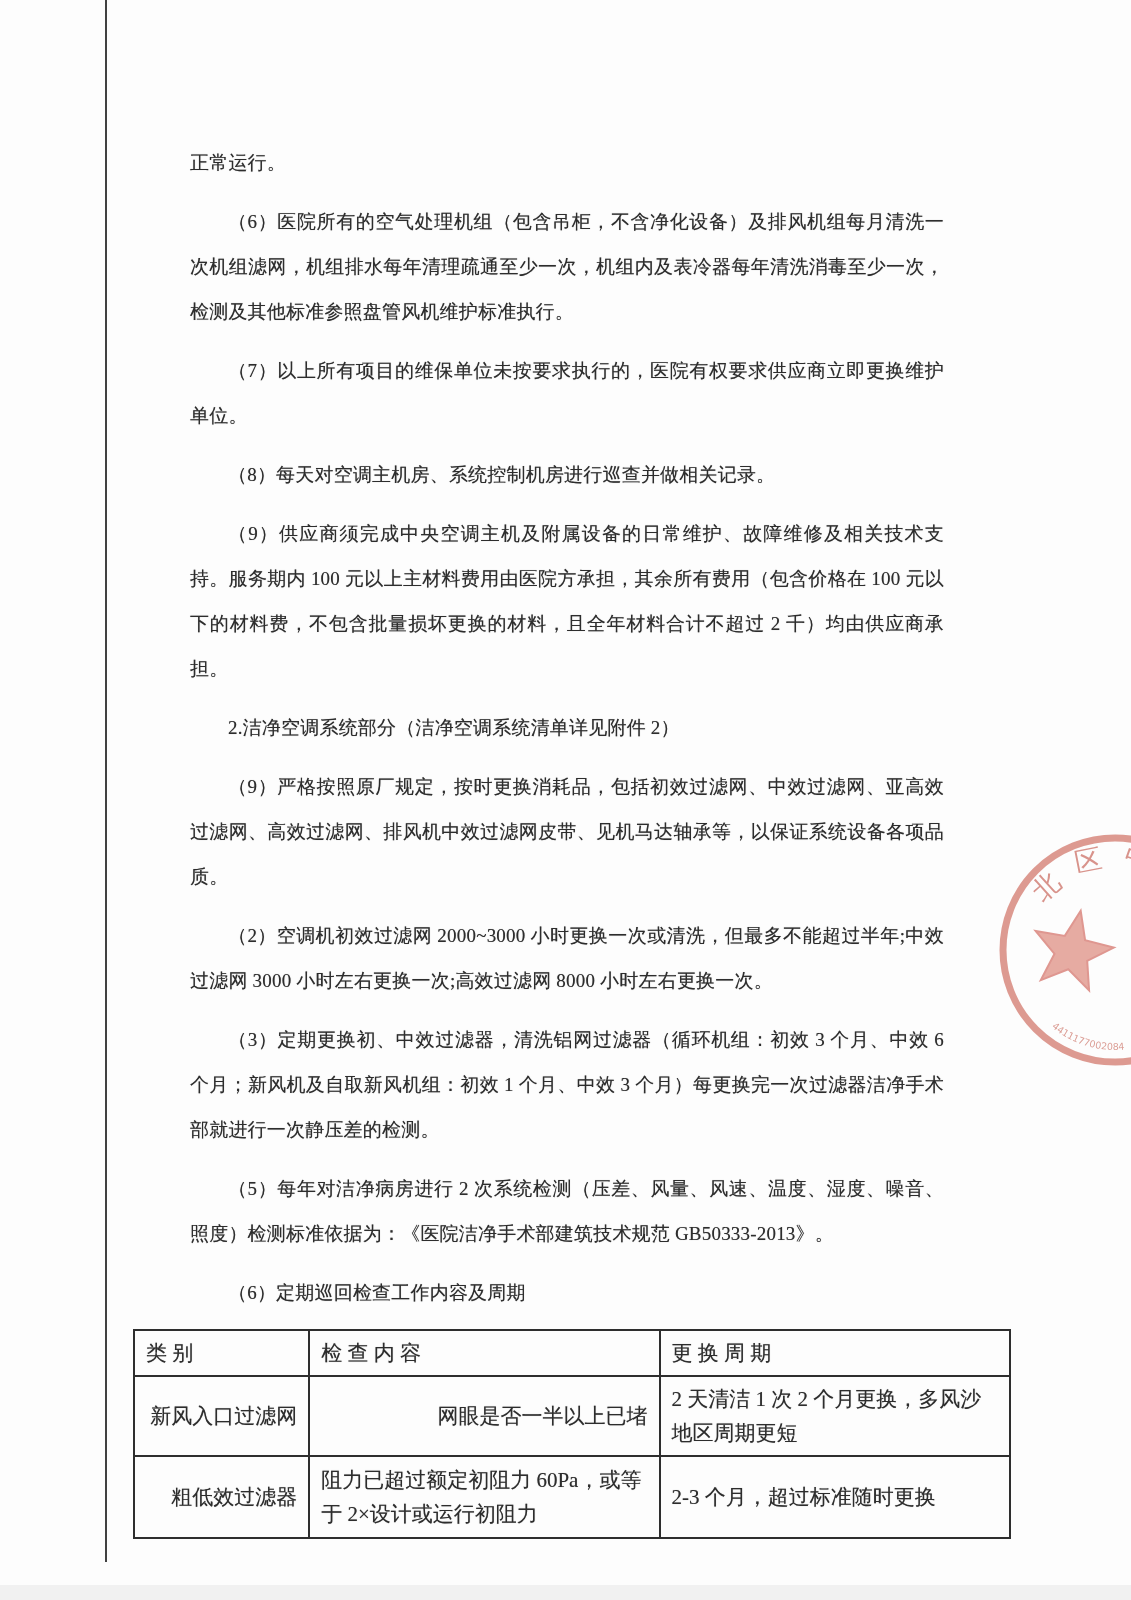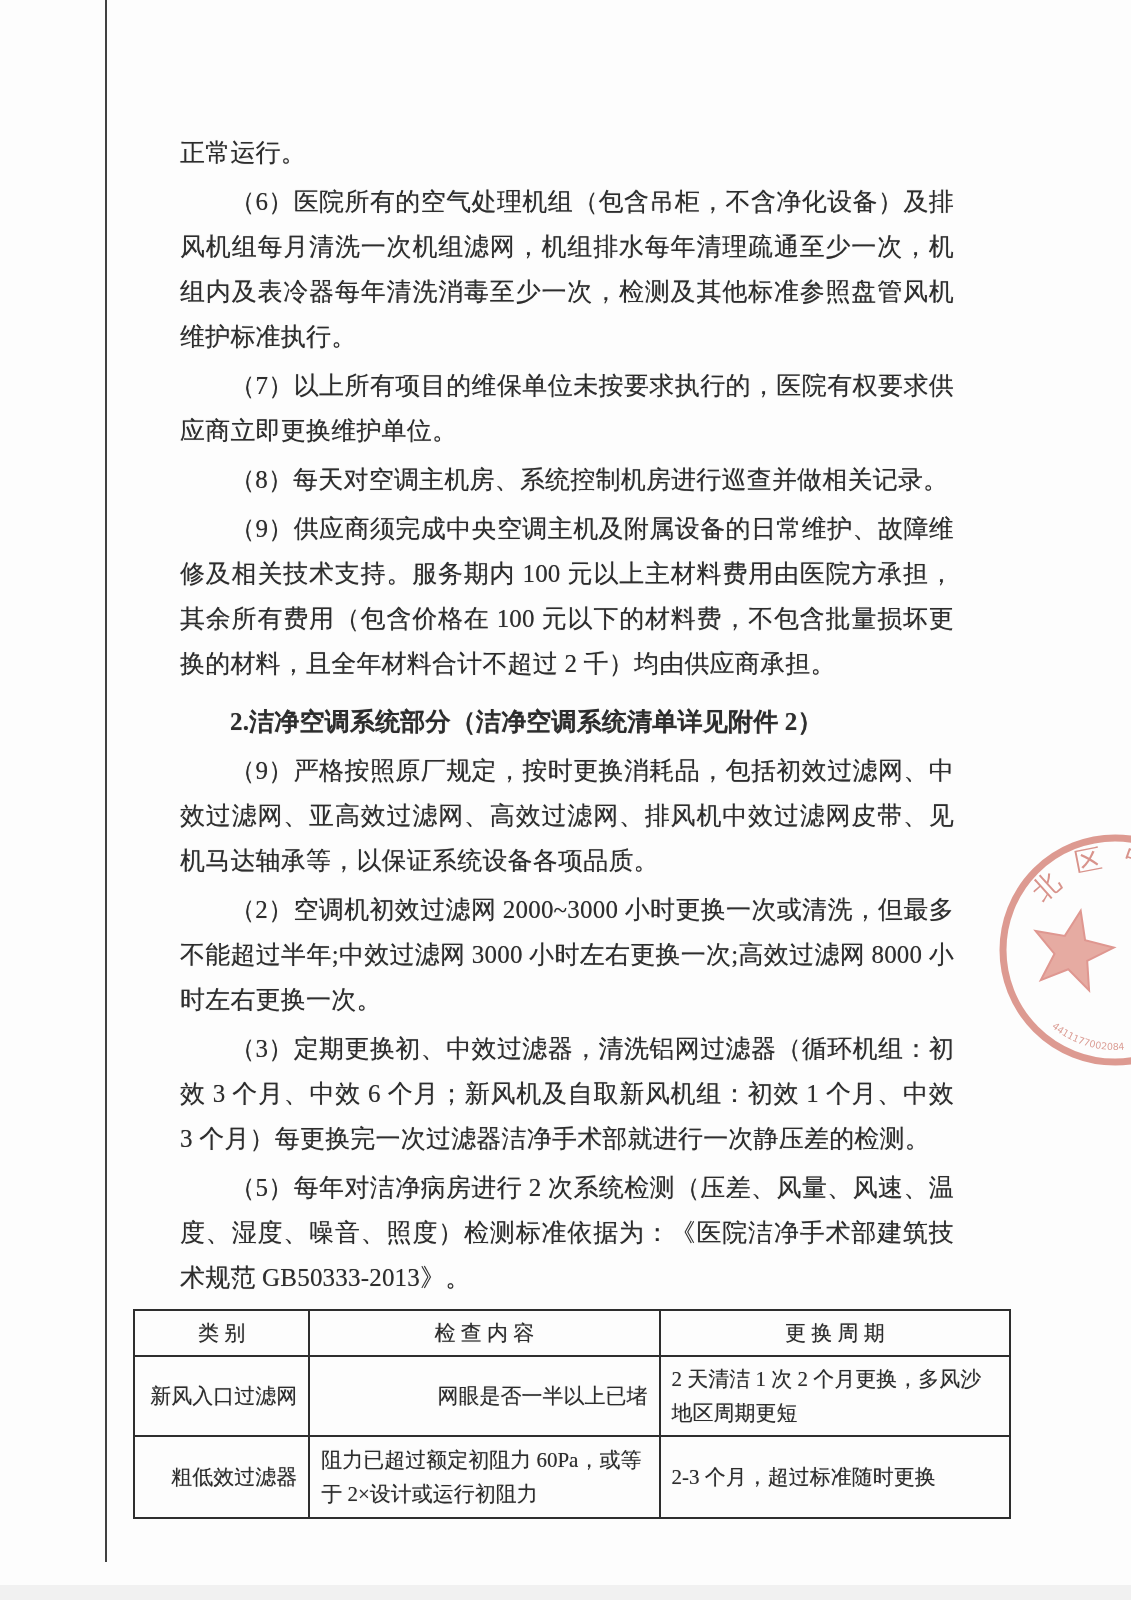--- a/index.html
+++ b/index.html
@@ -13,48 +13,48 @@
   }
   .binding-line {
     position:absolute; left:105px; top:0;
     width:2px; height:1562px;
     background:#414141;
   }
   .content {
     position:absolute; left:176px; top:126px; width:782px;
   }
   .para {
-    margin:4px;
-    font-size:25px;
+    margin:14px;
+    font-size:19px;
     line-height:45px;
     text-align:justify;
     text-justify:inter-ideograph;
     letter-spacing:0.2px;
     text-shadow:0 0 0.7px rgba(45,45,45,0.55);
   }
   .para.indent { text-indent:2em; }
-  .para.heading { font-weight:bold; margin-top:13px; }
+  .para.heading { font-weight:normal; margin-top:13px; }
   .inspection-table {
     margin-left:-43px;
     margin-top:9px;
     width:878px;
     border-collapse:collapse;
     table-layout:fixed;
     font-size:21px;
   }
   .inspection-table th, .inspection-table td {
     border:2px solid #2e2e2e;
     padding:5px 11px;
     font-weight:normal;
     line-height:34px;
     vertical-align:middle;
     text-shadow:0 0 0.7px rgba(45,45,45,0.5);
     overflow:hidden;
   }
-  .inspection-table thead th { height:34px; text-align:center; }
+  .inspection-table thead th { height:34px; text-align:left; }
   .inspection-table tbody tr:nth-child(1) td { height:64px; }
   .inspection-table tbody tr:nth-child(2) td { height:70px; }
   .al-c { text-align:right; }
   .al-l { text-align:left;margin-top:11px; }
   .stamp {
     position:absolute; left:990px; top:800px;
     width:300px; height:300px;
     opacity:0.87;
   }
   .bottom-shade {
@@ -75,20 +75,21 @@
         <p class="para">正常运行。</p>
         <p class="para indent">（6）医院所有的空气处理机组（包含吊柜，不含净化设备）及排风机组每月清洗一次机组滤网，机组排水每年清理疏通至少一次，机组内及表冷器每年清洗消毒至少一次，检测及其他标准参照盘管风机维护标准执行。</p>
         <p class="para indent">（7）以上所有项目的维保单位未按要求执行的，医院有权要求供应商立即更换维护单位。</p>
         <p class="para indent">（8）每天对空调主机房、系统控制机房进行巡查并做相关记录。</p>
         <p class="para indent">（9）供应商须完成中央空调主机及附属设备的日常维护、故障维修及相关技术支持。服务期内 100 元以上主材料费用由医院方承担，其余所有费用（包含价格在 100 元以下的材料费，不包含批量损坏更换的材料，且全年材料合计不超过 2 千）均由供应商承担。</p>
         <p class="para heading indent">2.洁净空调系统部分（洁净空调系统清单详见附件 2）</p>
         <p class="para indent">（9）严格按照原厂规定，按时更换消耗品，包括初效过滤网、中效过滤网、亚高效过滤网、高效过滤网、排风机中效过滤网皮带、见机马达轴承等，以保证系统设备各项品质。</p>
         <p class="para indent">（2）空调机初效过滤网 2000~3000 小时更换一次或清洗，但最多不能超过半年;中效过滤网 3000 小时左右更换一次;高效过滤网 8000 小时左右更换一次。</p>
         <p class="para indent">（3）定期更换初、中效过滤器，清洗铝网过滤器（循环机组：初效 3 个月、中效 6 个月；新风机及自取新风机组：初效 1 个月、中效 3 个月）每更换完一次过滤器洁净手术部就进行一次静压差的检测。</p>
         <p class="para indent">（5）每年对洁净病房进行 2 次系统检测（压差、风量、风速、温度、湿度、噪音、照度）检测标准依据为：《医院洁净手术部建筑技术规范 GB50333-2013》。</p>
+        <p class="para indent">（6）定期巡回检查工作内容及周期</p>
       </div>
 
     <table class="inspection-table">
       <colgroup>
         <col style="width:20%">
           <col style="width:40%">
           <col style="width:40%">
       </colgroup>
       <thead>
         <tr id="table-head-row">

